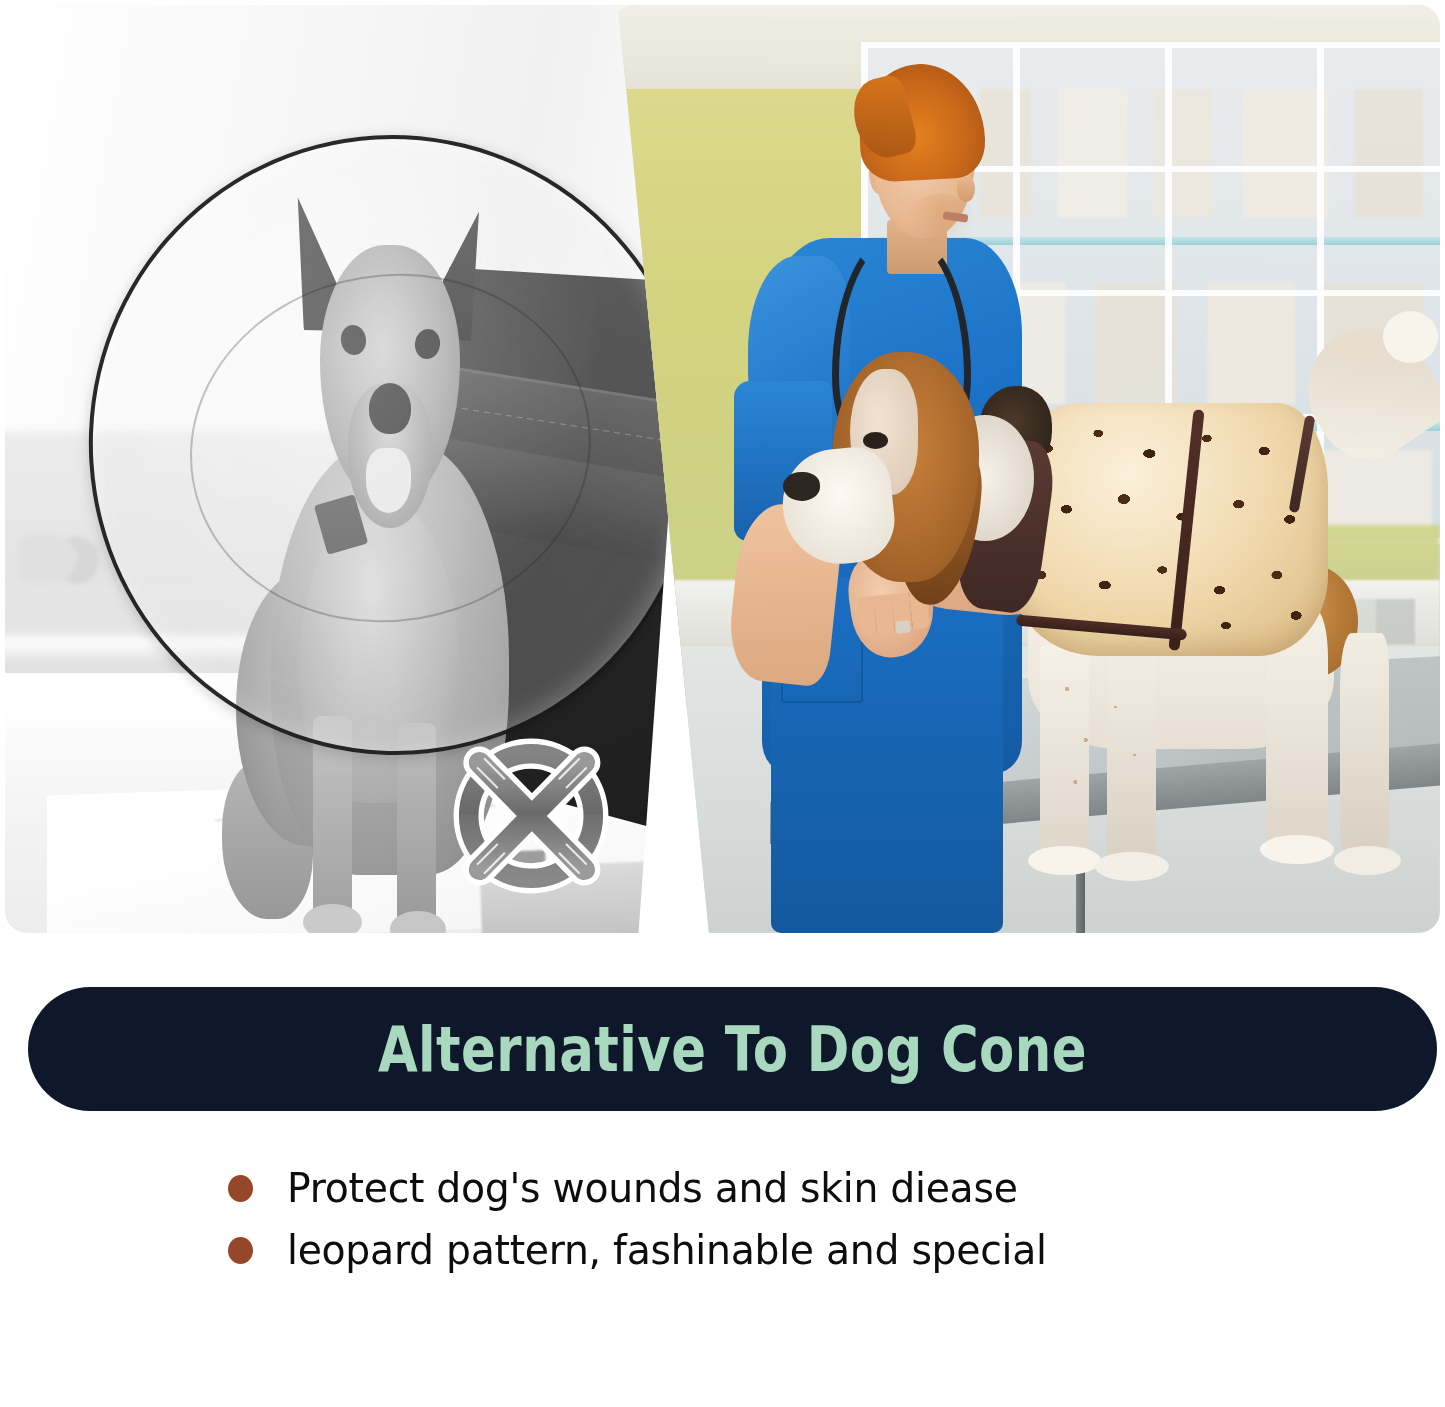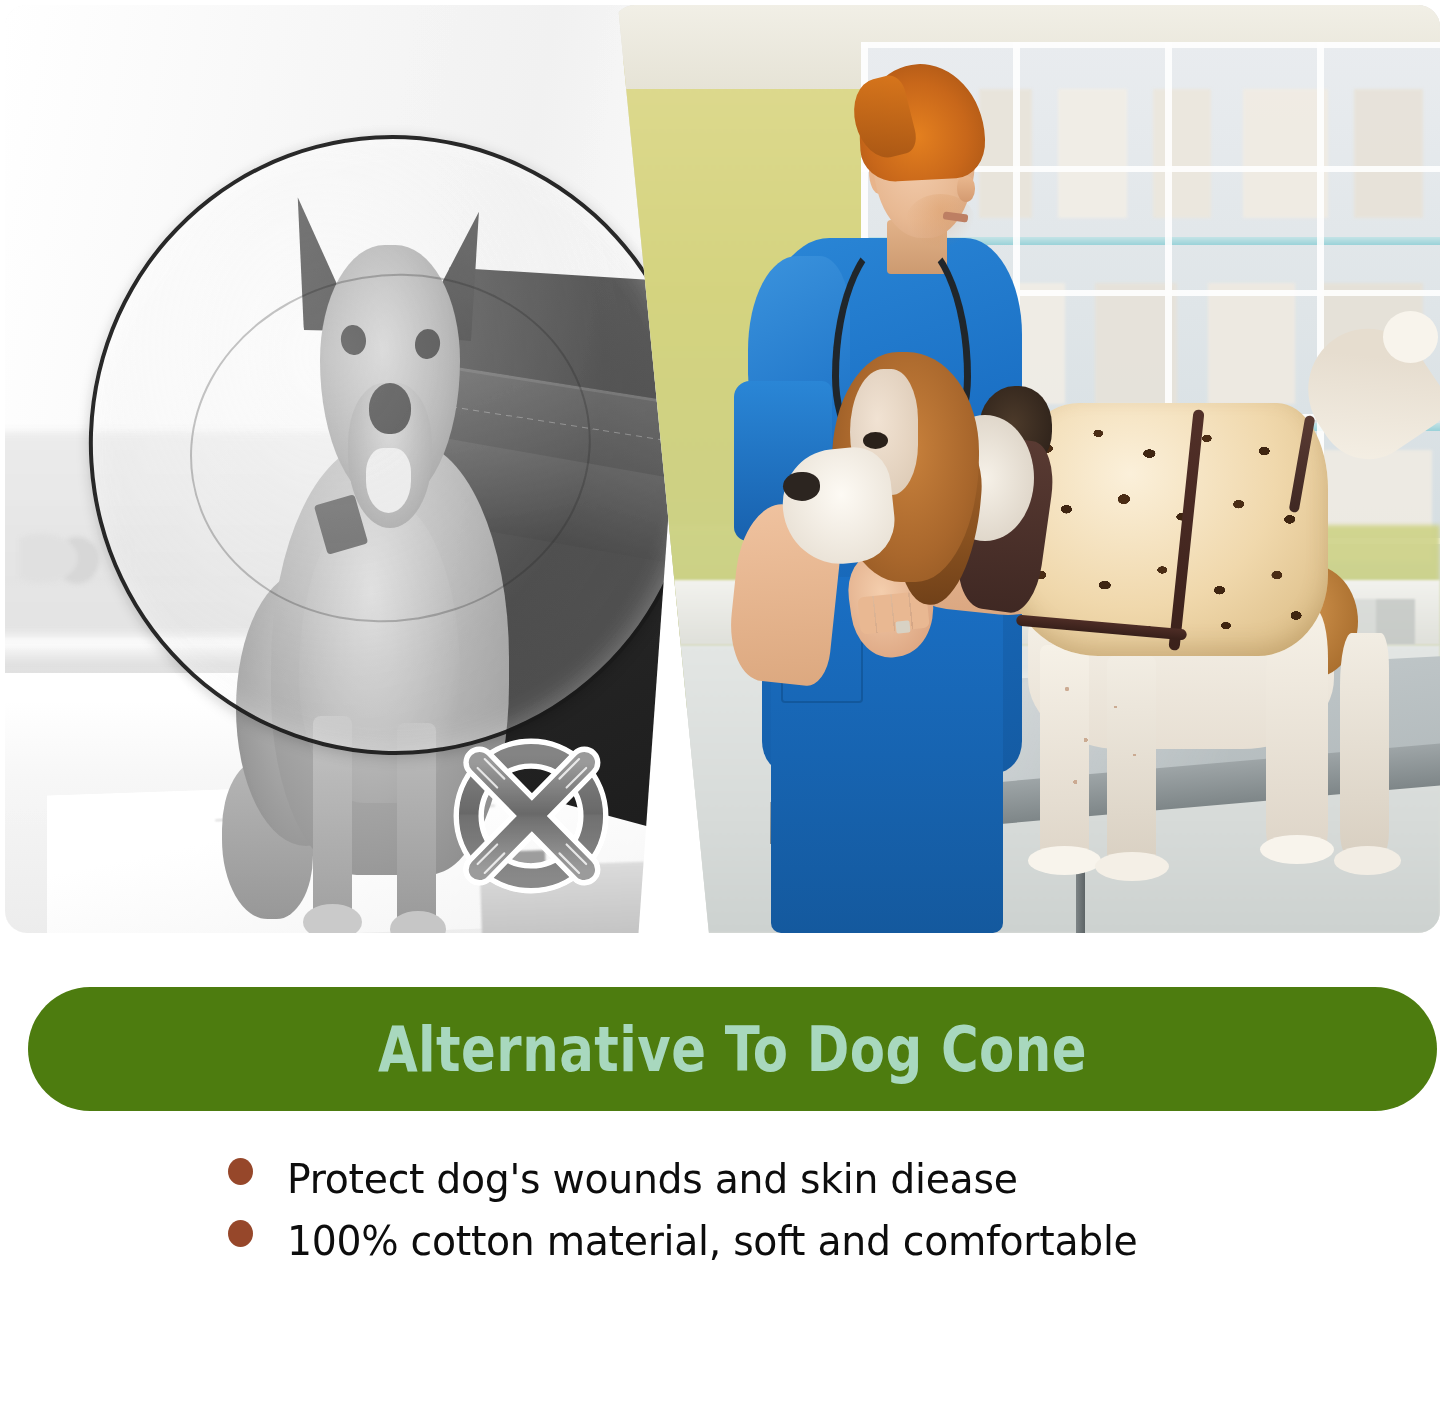--- a/index.html
+++ b/index.html
@@ -351,34 +351,34 @@
       radial-gradient(circle 3px at 26% 76%,#c8a58b 0 70%,transparent 72%);
     opacity:.9;}
 
   
   .badge{position:absolute;}
   #badge-x{left:437px;top:722px;width:178px;height:178px;}
 
   
   #banner{
     position:absolute;left:28px;top:987px;width:1409px;height:124px;
-    background:#4d7c0f;border-radius:62px;
+    background:#0f172a;border-radius:62px;
   }
   #banner-title{
     position:absolute;inset:0;display:flex;align-items:center;justify-content:center;
     color:#a8d8be;
     font-family:"DejaVu Sans Condensed","Liberation Sans Narrow","Liberation Sans",sans-serif;
     font-weight:700;font-size:62px;letter-spacing:.5px;
     transform:scaleX(.92);transform-origin:center;
     white-space:nowrap;
   }
 
   
   #features{position:absolute;left:228px;top:1158px;width:1210px;}
-  .feature{position:relative;display:flex;height:61px;margin-bottom:1px;}
+  .feature{position:relative;display:flex;align-items:center;height:61px;margin-bottom:1px;}
   .fdot{flex:0 0 auto;width:25px;height:27px;border-radius:50%;
     background:#96472a;margin-right:34px;}
   .ftext{
     color:#0d0d0d;font-size:41px;line-height:1.05;
     font-family:"DejaVu Sans","Liberation Sans",sans-serif;
     font-weight:400;letter-spacing:-.3px;white-space:nowrap;
     transform:scaleX(.96);transform-origin:left center;
   }
 </style>
 </head>
@@ -556,15 +556,15 @@
   <div id="banner-title">Alternative To Dog Cone</div>
 </div>
 
 <div id="features">
   <div class="feature">
     <span class="fdot"></span>
     <span class="ftext">Protect dog's wounds and skin diease</span>
   </div>
   <div class="feature">
     <span class="fdot"></span>
-    <span class="ftext">100% cotton material, soft and comfortable</span>
+    <span class="ftext">leopard pattern, fashinable and special</span>
   </div>
 </div>
 
 </body></html>

